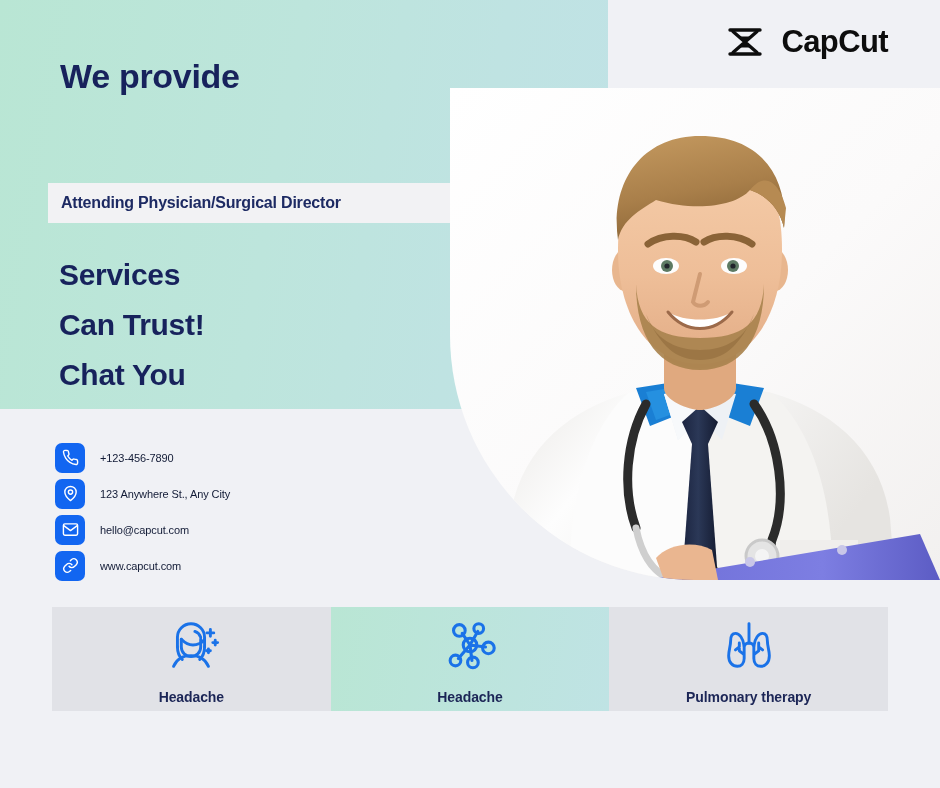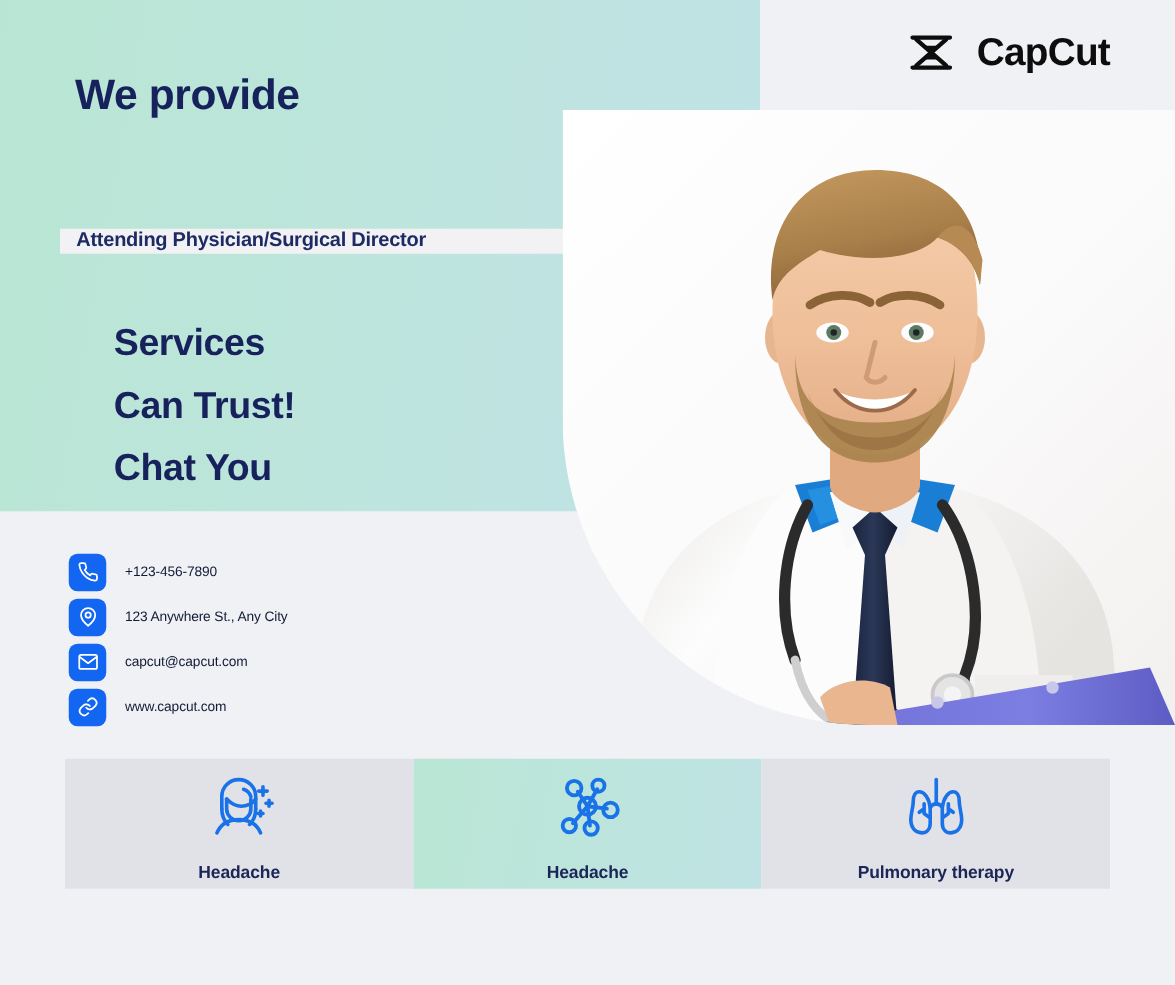--- a/index.html
+++ b/index.html
@@ -25,29 +25,29 @@
   
   .we-provide{
     position:absolute;left:60px;top:57px;
     font-size:34px;font-weight:700;color:#17225c;letter-spacing:-0.3px;
   }
   .doctor-name{
     position:absolute;left:58px;top:113px;
     font-size:56px;font-weight:800;color:#13205c;letter-spacing:-1.6px;line-height:1;
   }
   .role-badge{
-    position:absolute;left:48px;top:183px;width:405px;height:20px;
+    position:absolute;left:48px;top:183px;width:405px;height:40px;
     background:#f2f2f4;display:flex;align-items:center;
   }
   .role-badge span{
     padding-left:13px;font-size:16px;font-weight:700;color:#1d2a63;letter-spacing:-0.2px;
   }
 
   
-  .tagline{position:absolute;left:59px;top:250px;margin-left:32px;}
+  .tagline{position:absolute;left:59px;top:250px;}
   .tagline div{
     font-size:30px;font-weight:700;color:#17225c;line-height:50px;letter-spacing:-0.3px;
   }
 
   
   .photo-wrap{
     position:absolute;left:450px;top:88px;width:490px;height:492px;
     overflow:hidden;
     border-bottom-left-radius:245px;border-bottom-right-radius:0;
   }
@@ -232,21 +232,21 @@
       <span class="c-txt">123 Anywhere St., Any City</span>
     </div>
 
     <div class="c-row">
       <span class="c-ico">
         <svg width="17" height="17" viewBox="0 0 24 24" fill="none" stroke="#ffffff" stroke-width="2" stroke-linecap="round" stroke-linejoin="round">
           <rect x="2" y="4" width="20" height="16" rx="2"></rect>
           <path d="M2.5 6.5 12 13.5 21.5 6.5"></path>
         </svg>
       </span>
-      <span class="c-txt">capcut@capcut.com</span>
+      <span class="c-txt">hello@capcut.com</span>
     </div>
 
     <div class="c-row">
       <span class="c-ico">
         <svg width="17" height="17" viewBox="0 0 24 24" fill="none" stroke="#ffffff" stroke-width="2" stroke-linecap="round" stroke-linejoin="round">
           <path d="M10 13a5 5 0 0 0 7.5.5l3-3a5 5 0 0 0-7-7l-1.7 1.7"></path>
           <path d="M14 11a5 5 0 0 0-7.5-.5l-3 3a5 5 0 0 0 7 7L12.2 19"></path>
         </svg>
       </span>
       <span class="c-txt">www.capcut.com</span>

